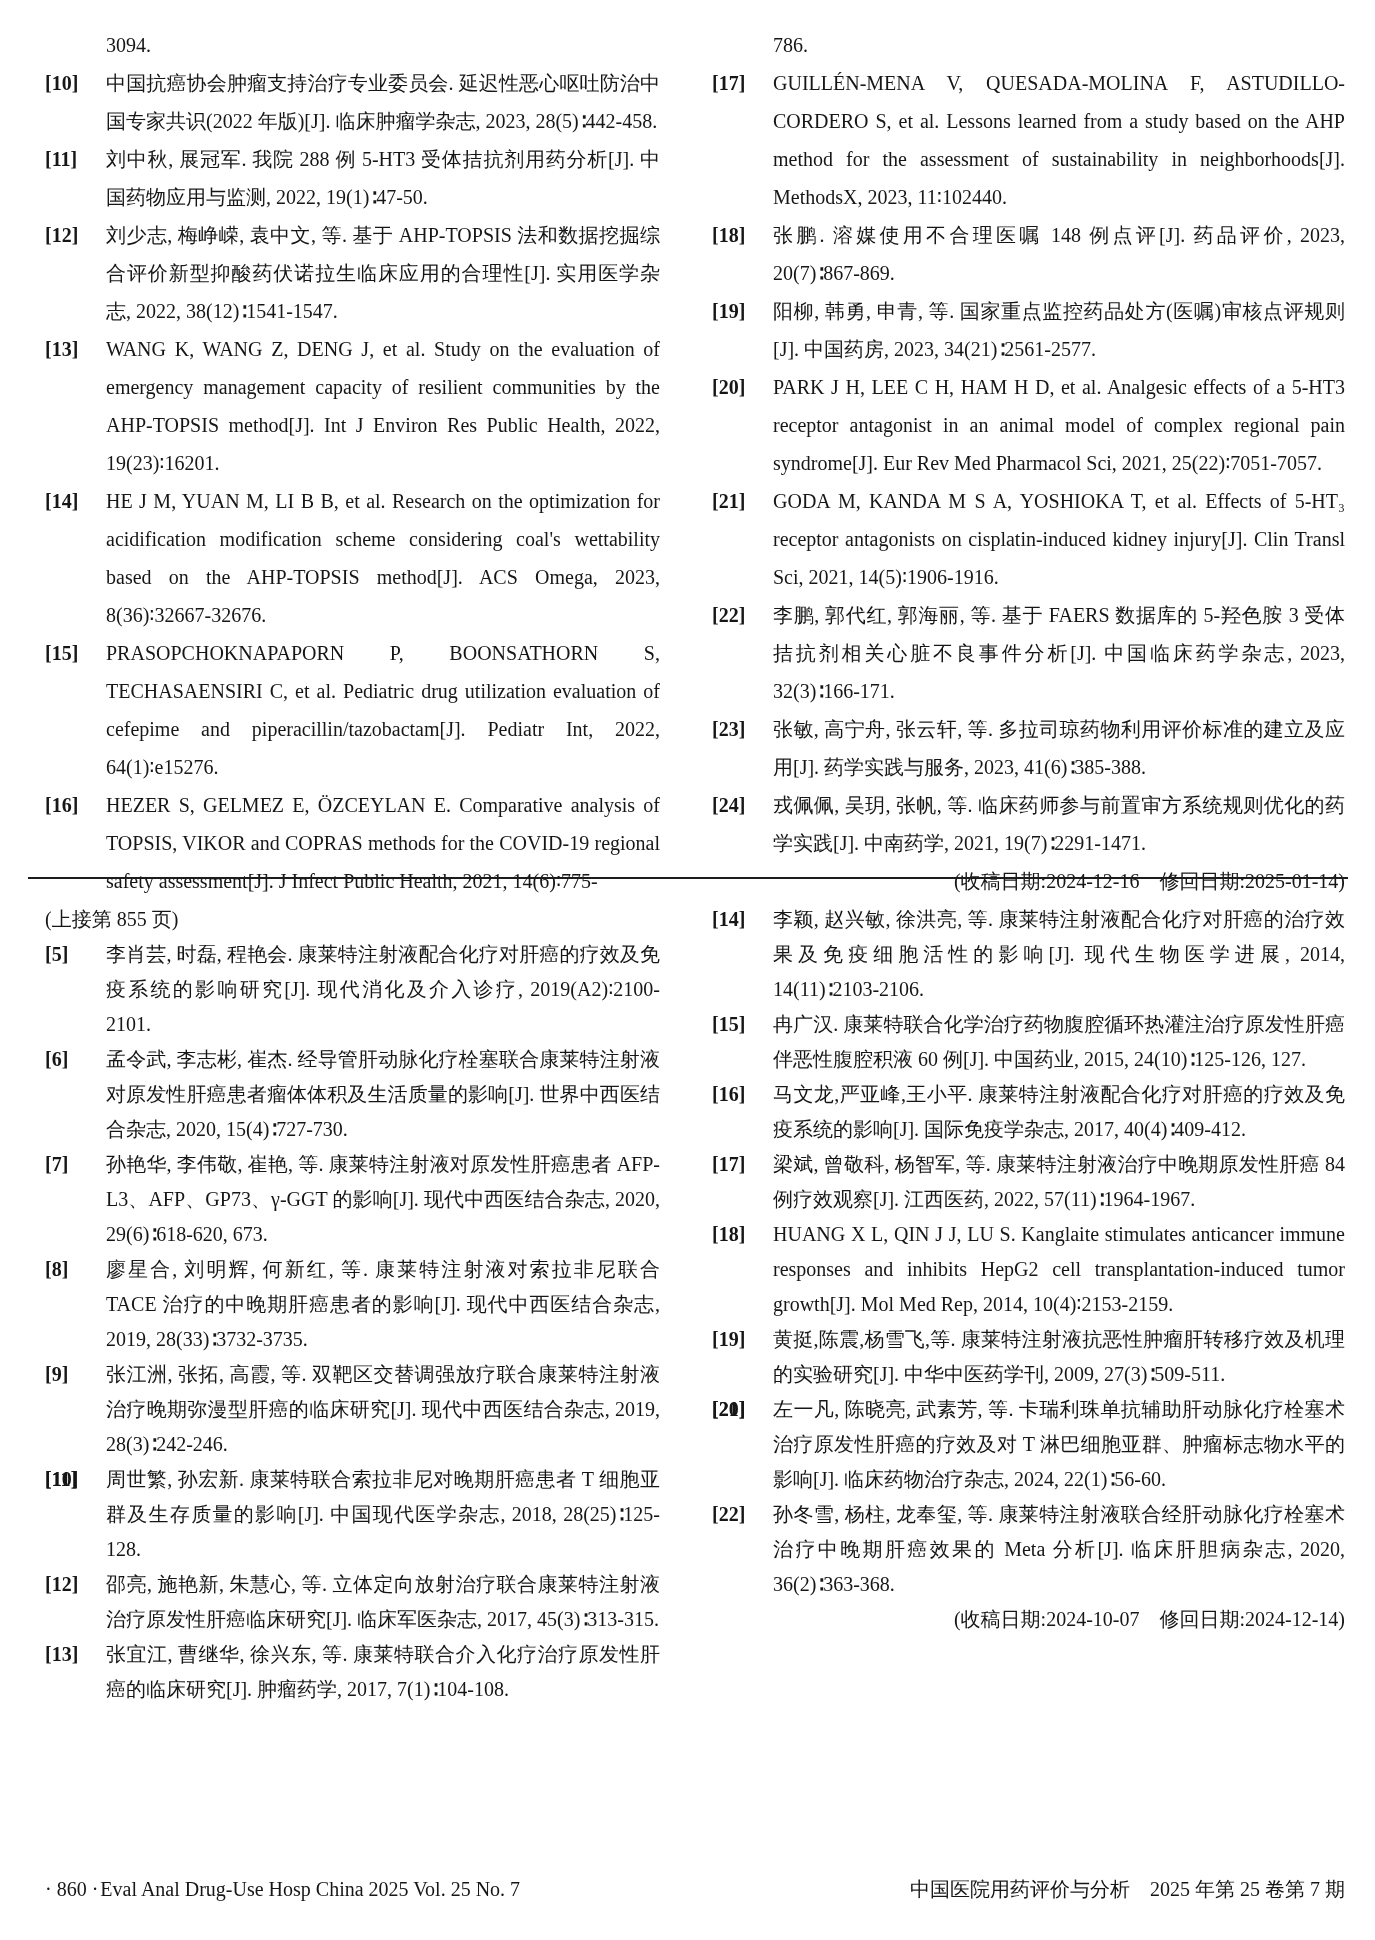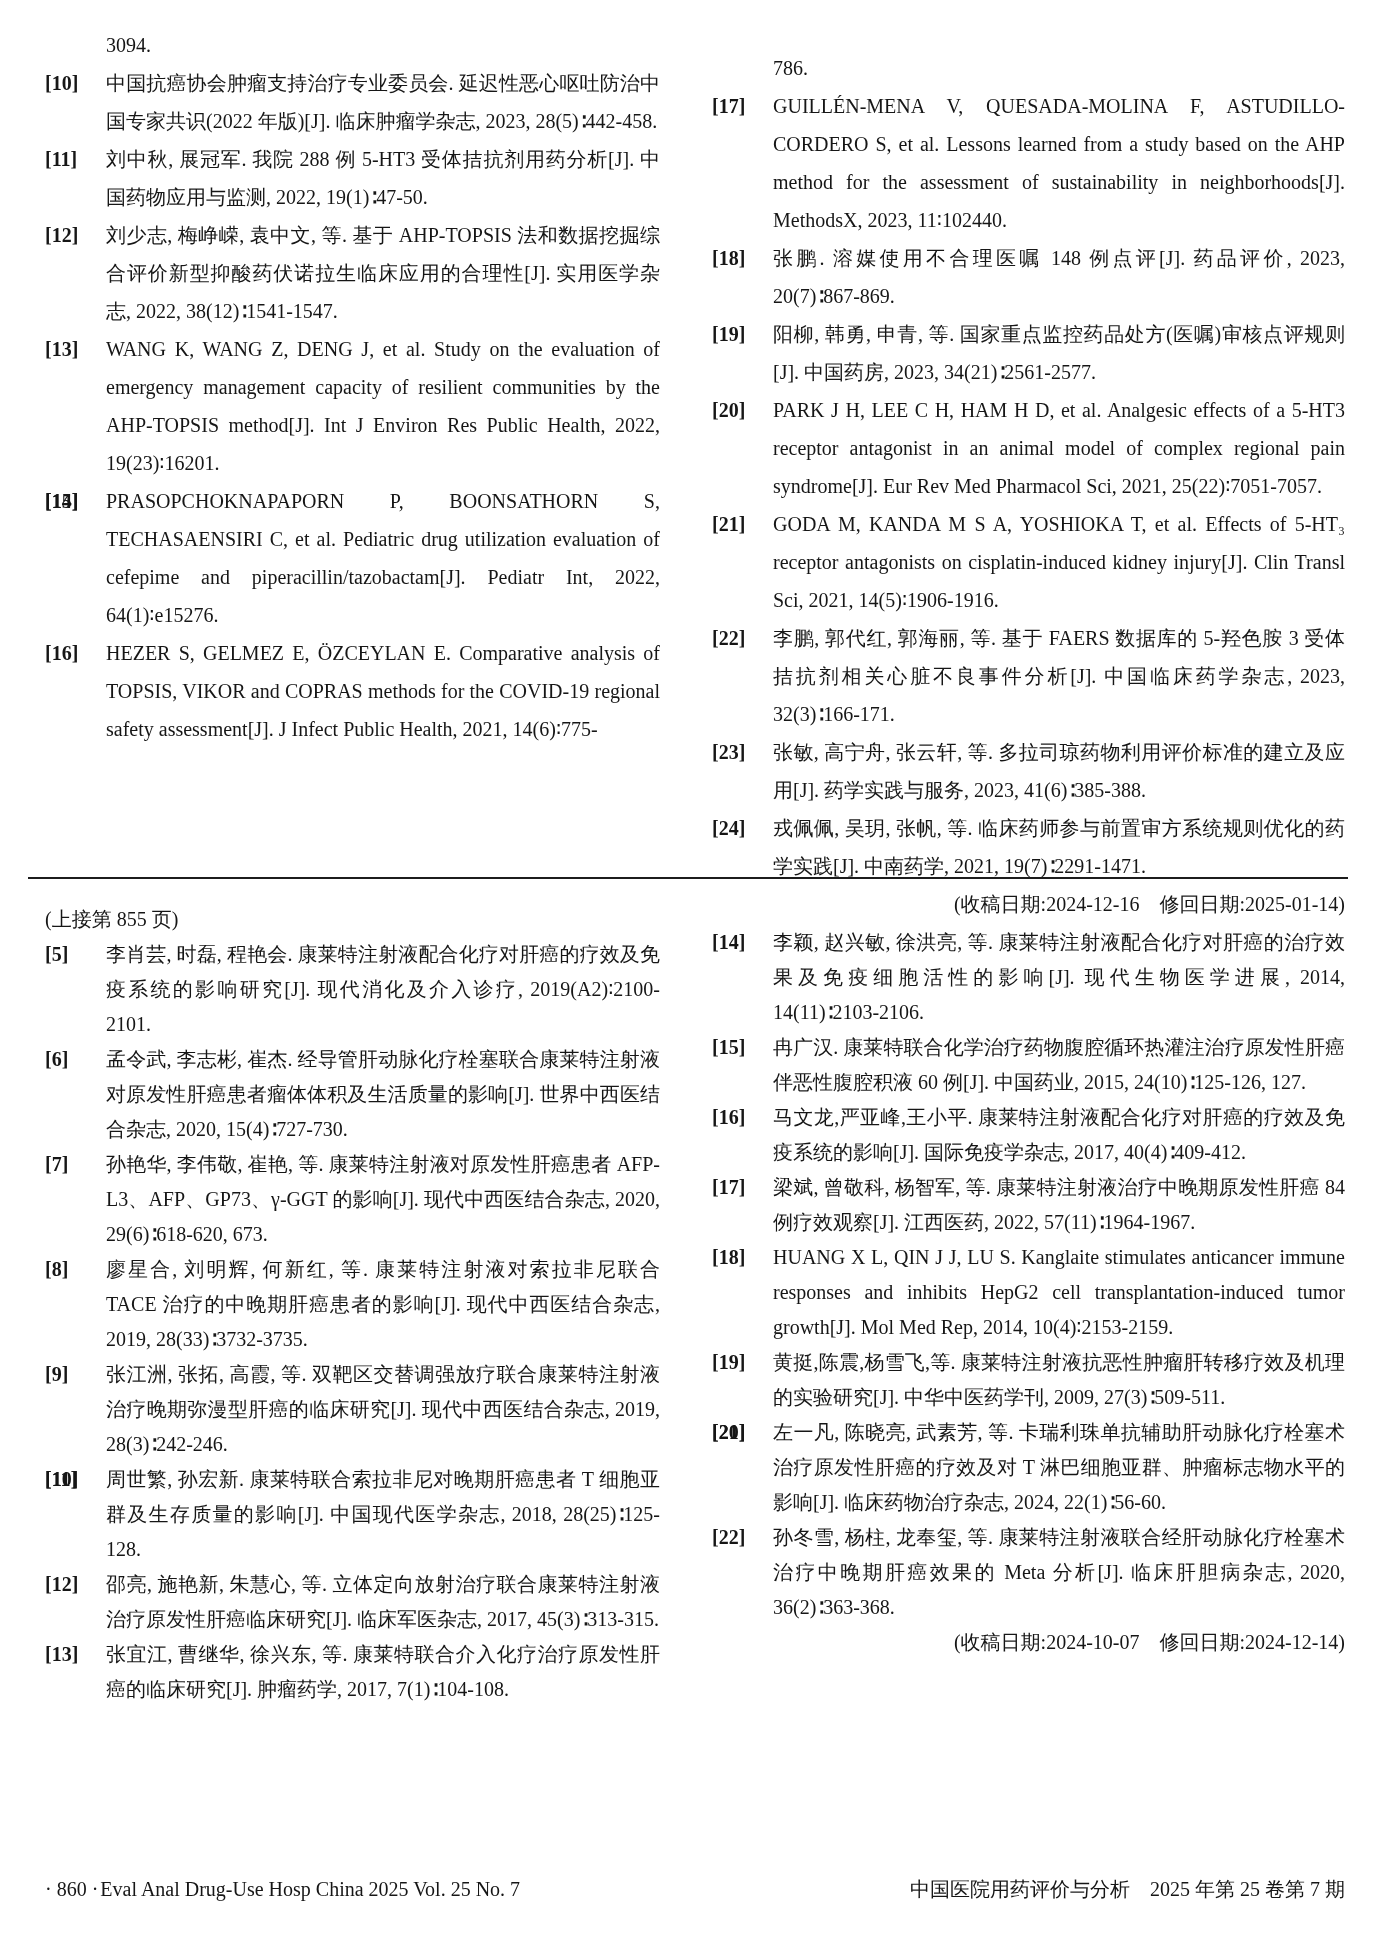--- a/index.html
+++ b/index.html
@@ -13,21 +13,21 @@
     overflow:hidden;
   }
   .section{
     position:absolute;left:45px;width:1300px;
     display:flex;justify-content:space-between;
   }
   .section-top{top:26px;line-height:38px;}
   .section-bottom{top:902px;line-height:35px;}
   .col{text-align:justify;}
   .col-left{width:615px;}
-  .col-right{width:633px;margin-top:23px;}
+  .col-right{width:633px;}
   .ref{position:relative;padding-left:61px;}
   .ref-num{position:absolute;left:0;top:0;font-weight:bold;}
   .cont-line{padding-left:61px;}
   .cont-header{padding-left:0;}
   .dates{text-align:right;white-space:pre-wrap;}
   .divider{
     position:absolute;top:877px;left:28px;
     width:1320px;height:2px;background:#1c1c1c;
   }
   .footer{
@@ -44,21 +44,21 @@
 <div class="page">
 
   <section class="section section-top">
     <div class="col col-left">
       <div class="cont-line">3094.</div>
       <div>
           <div class="ref"><span class="ref-num">[10]</span><span class="ref-text">中国抗癌协会肿瘤支持治疗专业委员会. 延迟性恶心呕吐防治中国专家共识(2022 年版)[J]. 临床肿瘤学杂志, 2023, 28(5)∶442-458.</span></div>
           <div class="ref"><span class="ref-num">[11]</span><span class="ref-text">刘中秋, 展冠军. 我院 288 例 5-HT3 受体拮抗剂用药分析[J]. 中国药物应用与监测, 2022, 19(1)∶47-50.</span></div>
           <div class="ref"><span class="ref-num">[12]</span><span class="ref-text">刘少志, 梅峥嵘, 袁中文, 等. 基于 AHP-TOPSIS 法和数据挖掘综合评价新型抑酸药伏诺拉生临床应用的合理性[J]. 实用医学杂志, 2022, 38(12)∶1541-1547.</span></div>
           <div class="ref"><span class="ref-num">[13]</span><span class="ref-text">WANG K, WANG Z, DENG J, et al. Study on the evaluation of emergency management capacity of resilient communities by the AHP-TOPSIS method[J]. Int J Environ Res Public Health, 2022, 19(23)∶16201.</span></div>
-          <div class="ref"><span class="ref-num">[14]</span></div>
+          <div class="ref"><span class="ref-num">[14]</span><span class="ref-text">HE J M, YUAN M, LI B B, et al. Research on the optimization for acidification modification scheme considering coal's wettability based on the AHP-TOPSIS method[J]. ACS Omega, 2023, 8(36)∶32667-32676.</span></div>
           <div class="ref"><span class="ref-num">[15]</span><span class="ref-text">PRASOPCHOKNAPAPORN P, BOONSATHORN S, TECHASAENSIRI C, et al. Pediatric drug utilization evaluation of cefepime and piperacillin/tazobactam[J]. Pediatr Int, 2022, 64(1)∶e15276.</span></div>
           <div class="ref"><span class="ref-num">[16]</span><span class="ref-text">HEZER S, GELMEZ E, ÖZCEYLAN E. Comparative analysis of TOPSIS, VIKOR and COPRAS methods for the COVID-19 regional safety assessment[J]. J Infect Public Health, 2021, 14(6)∶775-</span></div>
         </div>
     </div>
     <div class="col col-right">
       <div class="cont-line">786.</div>
       <div>
           <div class="ref"><span class="ref-num">[17]</span><span class="ref-text">GUILLÉN-MENA V, QUESADA-MOLINA F, ASTUDILLO-CORDERO S, et al. Lessons learned from a study based on the AHP method for the assessment of sustainability in neighborhoods[J]. MethodsX, 2023, 11∶102440.</span></div>
           <div class="ref"><span class="ref-num">[18]</span><span class="ref-text">张鹏. 溶媒使用不合理医嘱 148 例点评[J]. 药品评价, 2023, 20(7)∶867-869.</span></div>
           <div class="ref"><span class="ref-num">[19]</span><span class="ref-text">阳柳, 韩勇, 申青, 等. 国家重点监控药品处方(医嘱)审核点评规则[J]. 中国药房, 2023, 34(21)∶2561-2577.</span></div>

